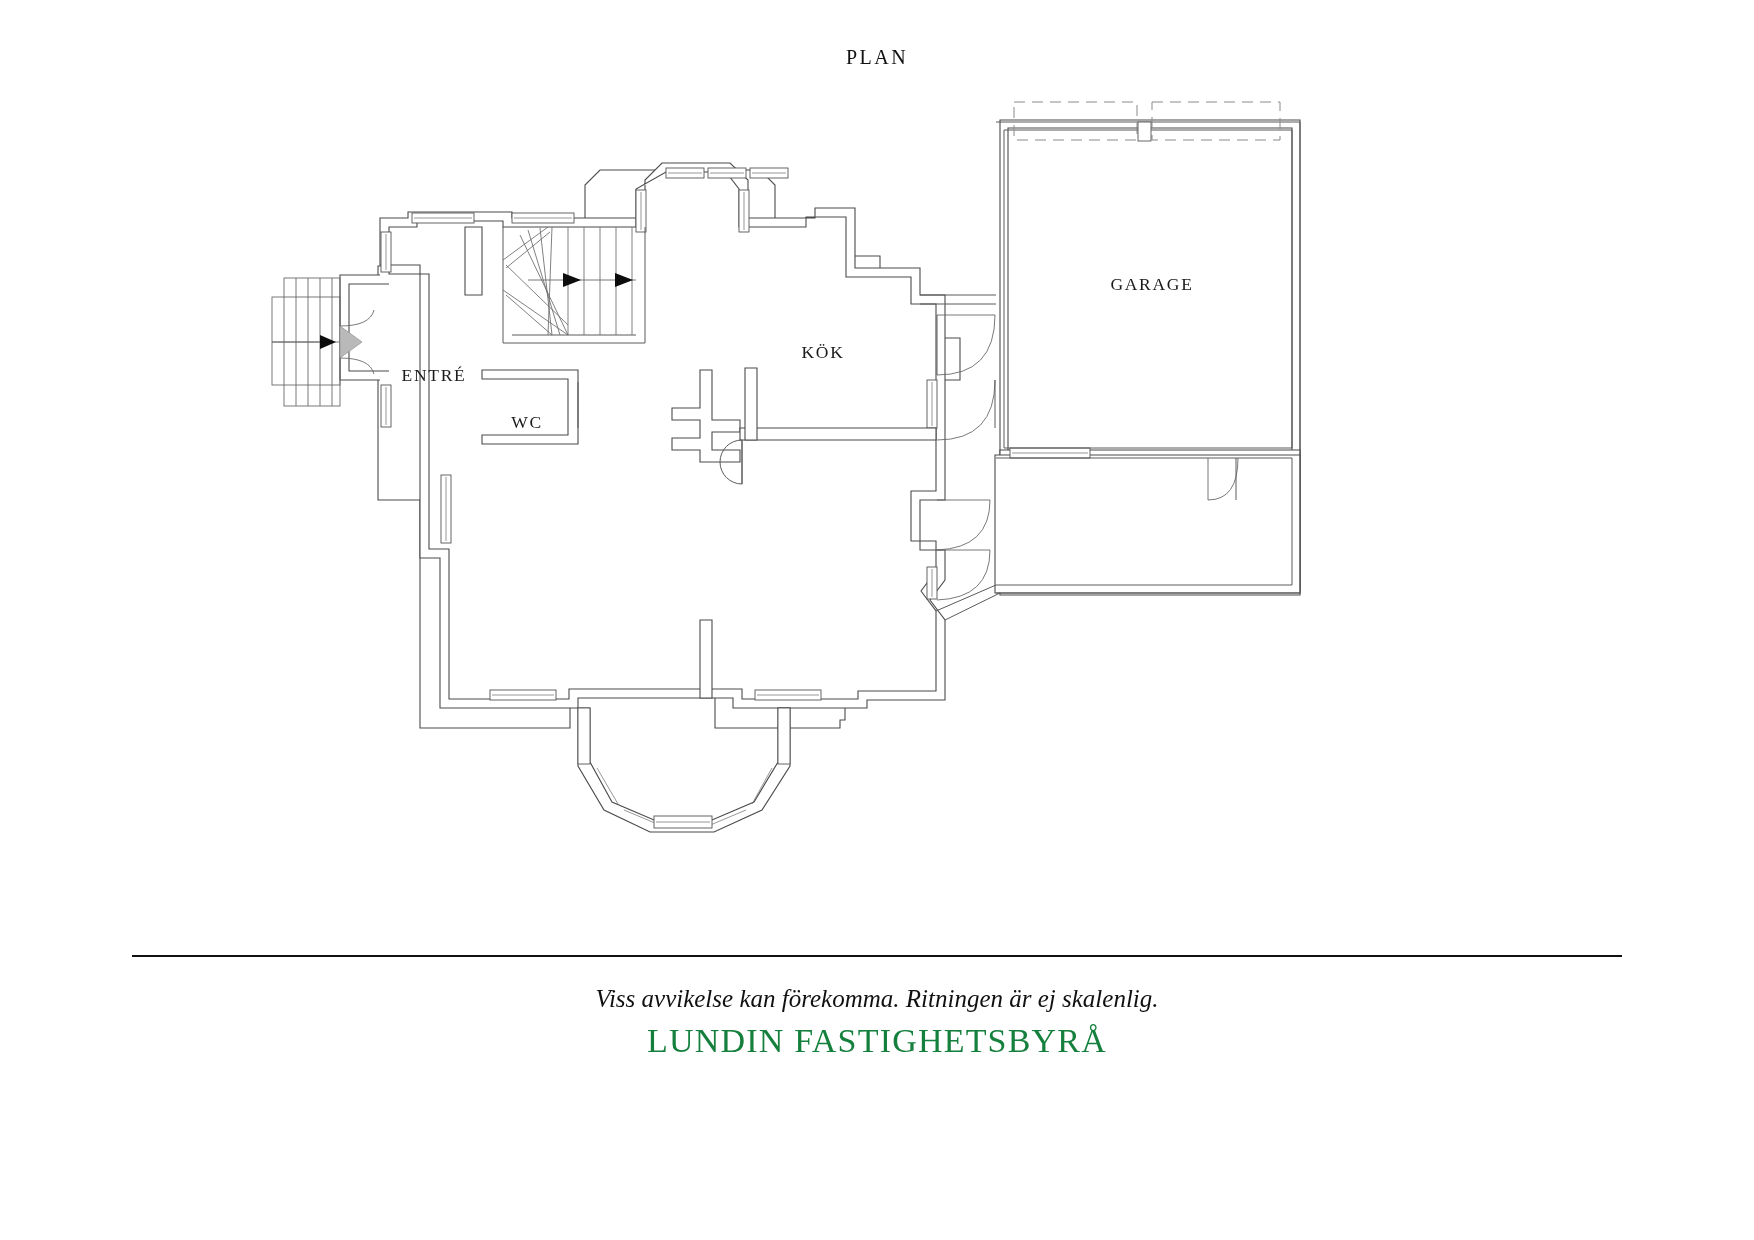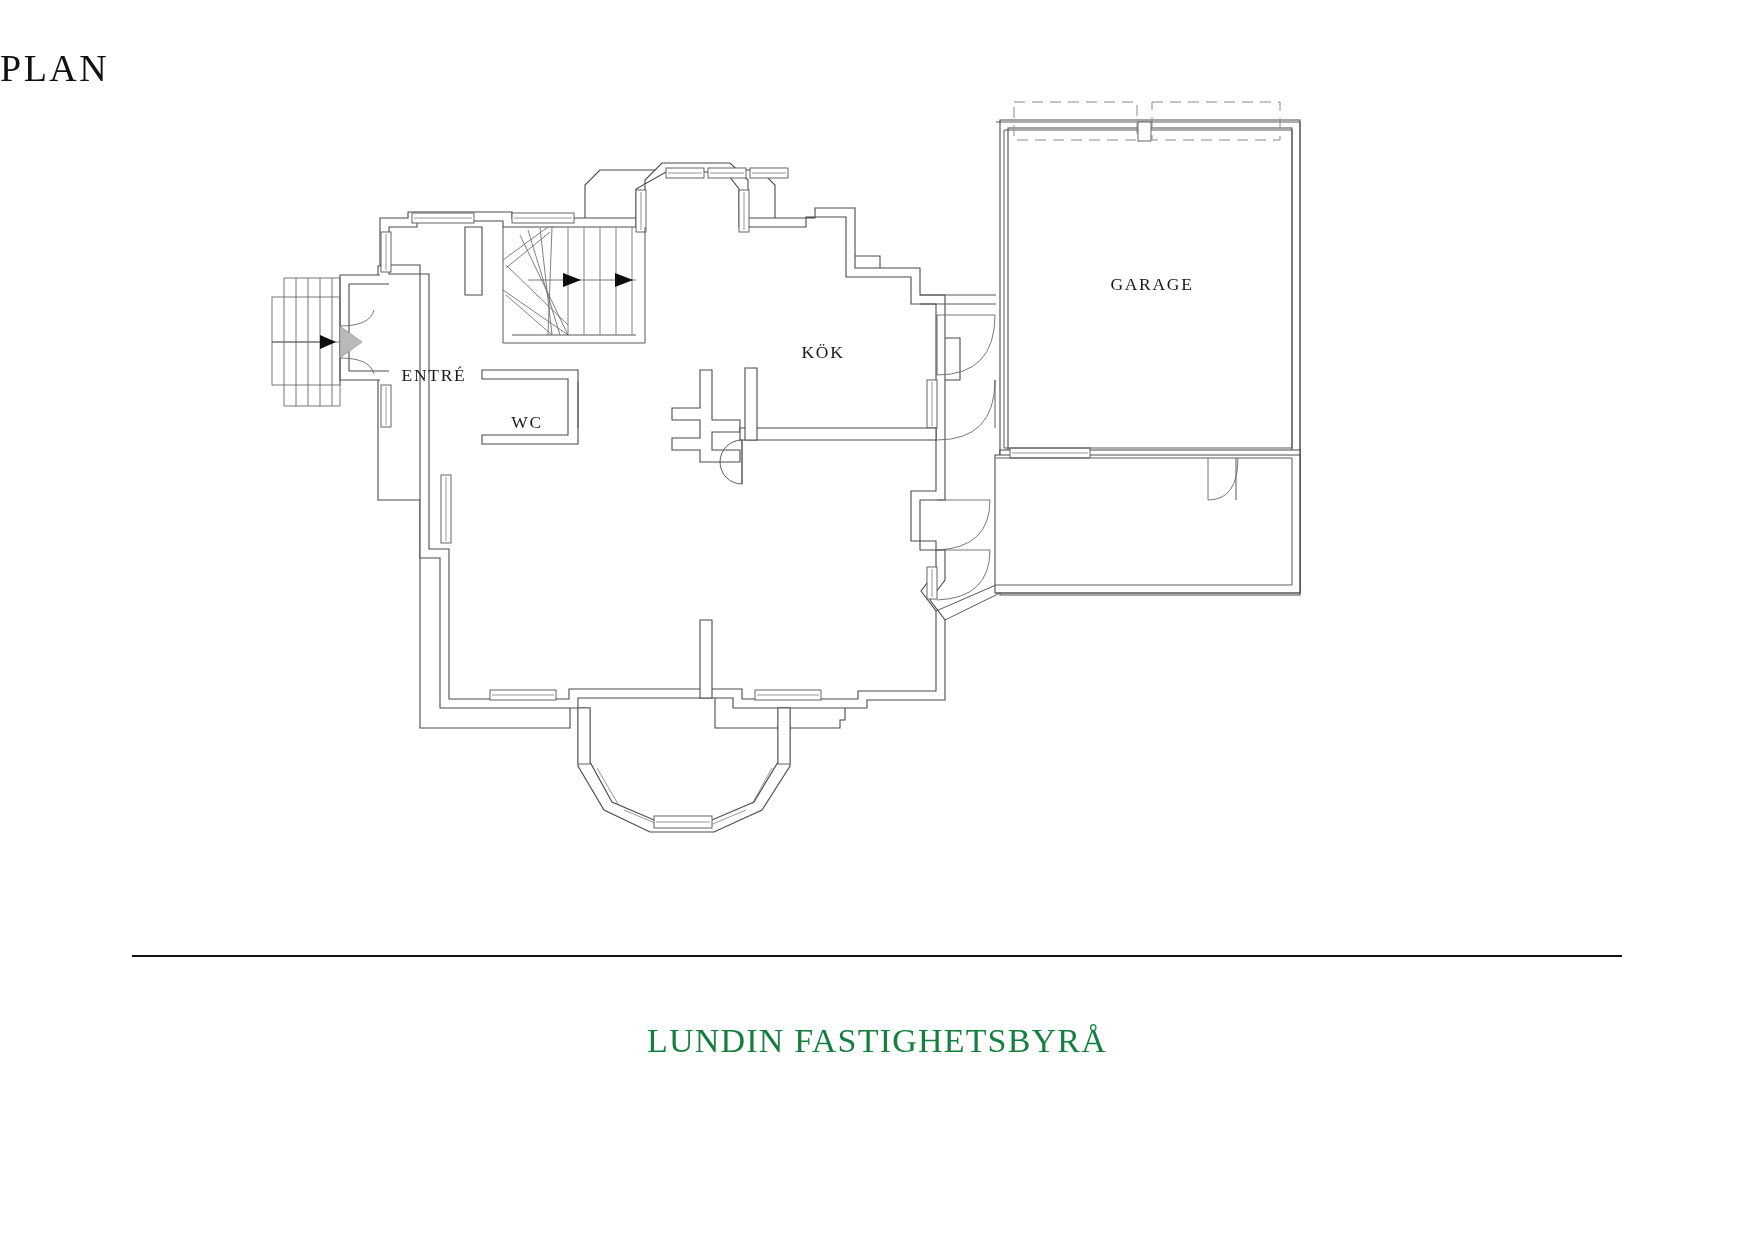--- a/index.html
+++ b/index.html
@@ -18,23 +18,23 @@
   #page {
     position: absolute;
     inset: 0;
     background: #ffffff;
   }
   .plan-title {
     position: absolute;
     top: 46px;
     left: 0;
     width: 100%;
-    text-align: left;
+    text-align: center;
     font-family: "Liberation Serif", serif;
-    font-size: 38px;
+    font-size: 20px;
     letter-spacing: 2.5px;
     color: #111111;
     font-weight: 400;
   }
   #drawing-wrap {
     position: absolute;
     top: 80px;
     left: 0;
     width: 1754px;
     height: 830px;
@@ -484,15 +484,16 @@
         <text class="room-label" x="527" y="344">WC</text>
         <text class="room-label" x="823" y="274">KÖK</text>
         <text class="room-label" x="1152" y="206">GARAGE</text>
       </g>
 
     </svg>
   </div>
 
   <div id="footer-rule"></div>
 
+  <div class="footer-note">Viss avvikelse kan förekomma. Ritningen är ej skalenlig.</div>
   <div class="footer-brand">LUNDIN FASTIGHETSBYRÅ</div>
 
 </div>
 
 </body></html>

